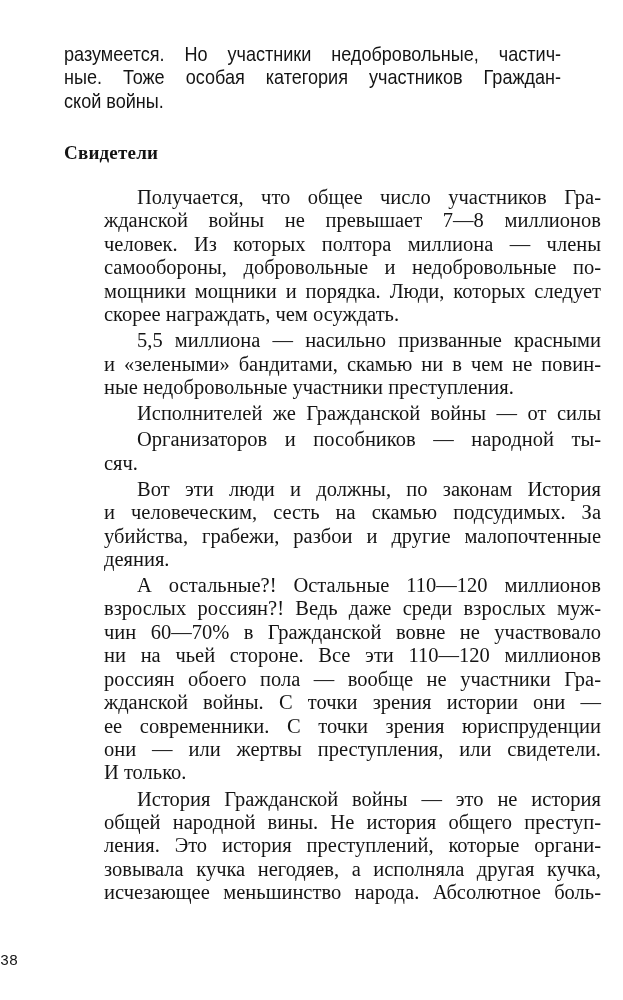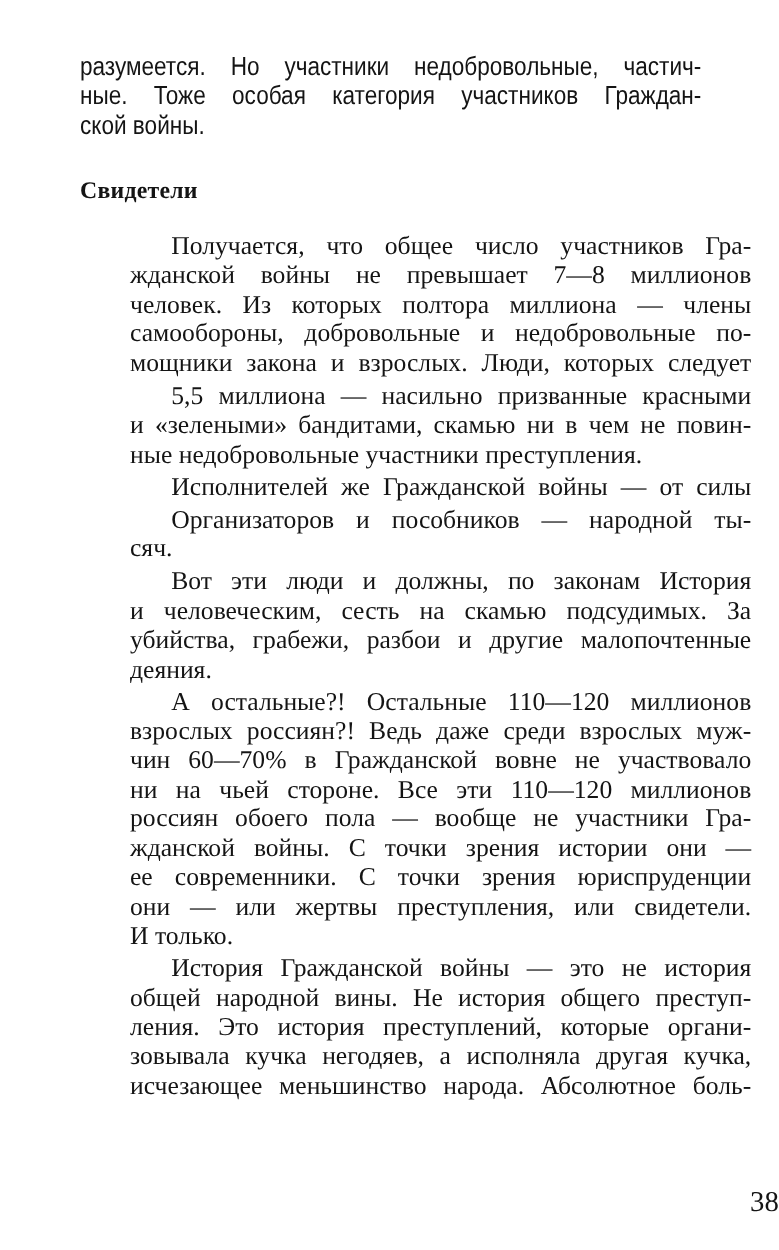--- a/index.html
+++ b/index.html
@@ -78,23 +78,23 @@
       padding-left: 33px;
     }
     .line.last {
       text-align-last: left;
     }
     .page-number {
       position: absolute;
       left: 0;
       top: 950px;
       width: 623px;
-      text-align: right;
-      font-family: Liberation Serif, serif;
-      font-size: 23px;
+      text-align: left;
+      font-family: Liberation Mono, monospace;
+      font-size: 15px;
       line-height: 24px;
     }
   </style>
 </head>
 <body>
 
 <div class="page">
 
   <div class="top-block">
     <span class="line">разумеется. Но участники недобровольные, частич-</span>
@@ -104,21 +104,22 @@
 
   <div class="heading">Свидетели</div>
 
   <div class="body-text">
 
     <div class="para">
       <span class="line first">Получается, что общее число участников Гра-</span>
       <span class="line">жданской войны не превышает 7—8 миллионов</span>
       <span class="line">человек. Из которых полтора миллиона — члены</span>
       <span class="line">самообороны, добровольные и недобровольные по-</span>
-      <span class="line">мощники закона и взрослых. Люди, которых следует</span>
+      <span class="line">мощники мощники и порядка. Люди, которых следует</span>
+      <span class="line last">скорее награждать, чем осуждать.</span>
     </div>
 
     <div class="para">
       <span class="line first">5,5 миллиона — насильно призванные красными</span>
       <span class="line">и «зелеными» бандитами, скамью ни в чем не повин-</span>
       <span class="line last">ные недобровольные участники преступления.</span>
     </div>
 
     <div class="para">
       <span class="line first">Исполнителей же Гражданской войны — от силы</span>

